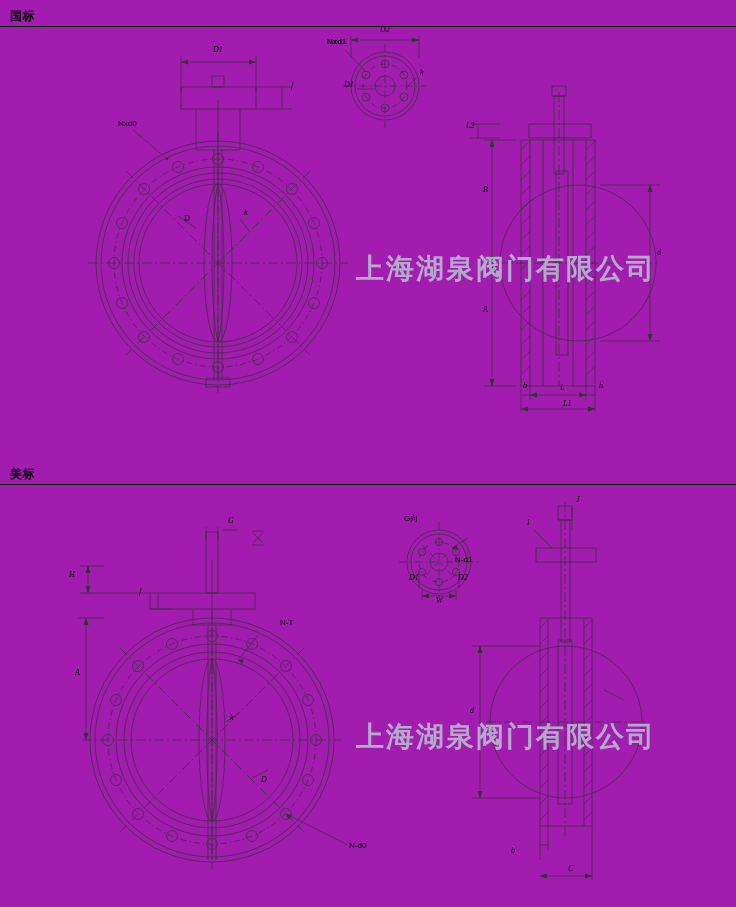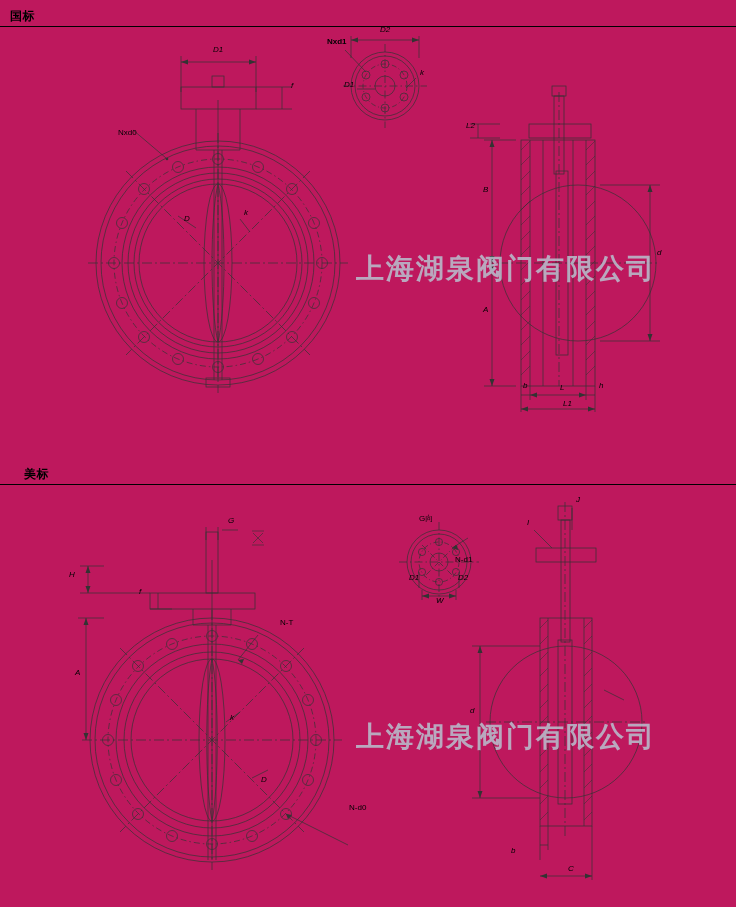--- a/index.html
+++ b/index.html
@@ -7,32 +7,32 @@
     padding: 0;
     background: #ffffff;
   }
   body {
     font-family: "Liberation Sans", sans-serif;
   }
   #page {
     position: relative;
     width: 736px;
     height: 907px;
-    background: #be185d;
+    background: #a21caf;
     overflow: hidden;
   }
   .section-title {
     position: absolute;
     font-size: 12px;
     font-weight: bold;
     color: #000;
     letter-spacing: 0.5px;
   }
   #title-gb { left: 10px; top: 8px; }
-  #title-us { left: 24px; top: 466px; font-family: Liberation Mono, monospace; }
+  #title-us { left: 10px; top: 466px; font-family: Liberation Mono, monospace; }
 
   .divider {
     position: absolute;
     left: 0;
     width: 736px;
     height: 1px;
     background: #000;
   }
   #div-1 { top: 26px; }
   #div-2 { top: 484px; }
@@ -59,21 +59,21 @@
   #wm-1 { left: 356px; top: 250px; }
   #wm-2 { left: 356px; top: 718px; }
 
   .lbl {
     position: absolute;
     font-family: "Liberation Sans", sans-serif;
     font-size: 8px;
     color: #000;
     white-space: nowrap;
   }
-  .lbl.i { font-style: italic; }
+  .lbl.i { font-style: italic; font-family: Liberation Serif, serif; }
 </style>
 </head>
 <body>
 
 <div id="page">
 
   <div class="section-title" id="title-gb">国标</div>
   <div class="divider" id="div-1"></div>
 
   <div class="section-title" id="title-us">美标</div>
@@ -439,21 +439,21 @@
         <line x1="592" y1="826" x2="592" y2="880"></line>
         <line x1="540" y1="876" x2="592" y2="876"></line>
         <path d="M540 876 l7 -2.5 v5 z" fill="#333" stroke="none"></path>
         <path d="M592 876 l-7 -2.5 v5 z" fill="#333" stroke="none"></path>
       </g>
 
     </g>
   </svg>
 
   <div class="lbl i" style="left:213px; top:45px;">D1</div>
-  <div class="lbl" style="left:118px; top:128px;">Nxd0</div>
+  <div class="lbl" style="left:118px; top:119px;">Nxd0</div>
   <div class="lbl i" style="left:184px; top:214px;">D</div>
   <div class="lbl i" style="left:244px; top:208px;">k</div>
   <div class="lbl i" style="left:291px; top:81px;">f</div>
   <div class="lbl" style="left:327px; top:37px;font-weight:bold;">Nxd1</div>
   <div class="lbl i" style="left:380px; top:25px;">D2</div>
   <div class="lbl i" style="left:420px; top:68px;">k</div>
   <div class="lbl i" style="left:344px; top:80px;">D1</div>
   <div class="lbl i" style="left:466px; top:101px;margin-top:20px;">L2</div>
   <div class="lbl i" style="left:483px; top:185px;">B</div>
   <div class="lbl i" style="left:483px; top:305px;">A</div>
@@ -463,22 +463,22 @@
   <div class="lbl i" style="left:599px; top:381px;">h</div>
   <div class="lbl i" style="left:553px; top:399px;margin-left:10px;">L1</div>
 
   <div class="lbl i" style="left:228px; top:516px;">G</div>
   <div class="lbl i" style="left:69px; top:570px;">H</div>
   <div class="lbl i" style="left:139px; top:587px;">f</div>
   <div class="lbl i" style="left:75px; top:668px;">A</div>
   <div class="lbl" style="left:280px; top:618px;">N-T</div>
   <div class="lbl i" style="left:230px; top:713px;">k</div>
   <div class="lbl i" style="left:261px; top:775px;">D</div>
-  <div class="lbl" style="left:349px; top:803px;">N-d0</div>
-  <div class="lbl" style="left:419px; top:513px;">G向</div>
+  <div class="lbl" style="left:349px; top:841px;">N-d0</div>
+  <div class="lbl" style="left:404px; top:513px;">G向</div>
   <div class="lbl" style="left:455px; top:555px;">N-d1</div>
   <div class="lbl i" style="left:409px; top:573px;">D1</div>
   <div class="lbl i" style="left:458px; top:573px;">D2</div>
   <div class="lbl i" style="left:436px; top:596px;">W</div>
   <div class="lbl i" style="left:576px; top:495px;">J</div>
   <div class="lbl i" style="left:527px; top:518px;">I</div>
   <div class="lbl i" style="left:470px; top:706px;">d</div>
   <div class="lbl i" style="left:511px; top:846px;">b</div>
   <div class="lbl i" style="left:568px; top:864px;">C</div>
 

